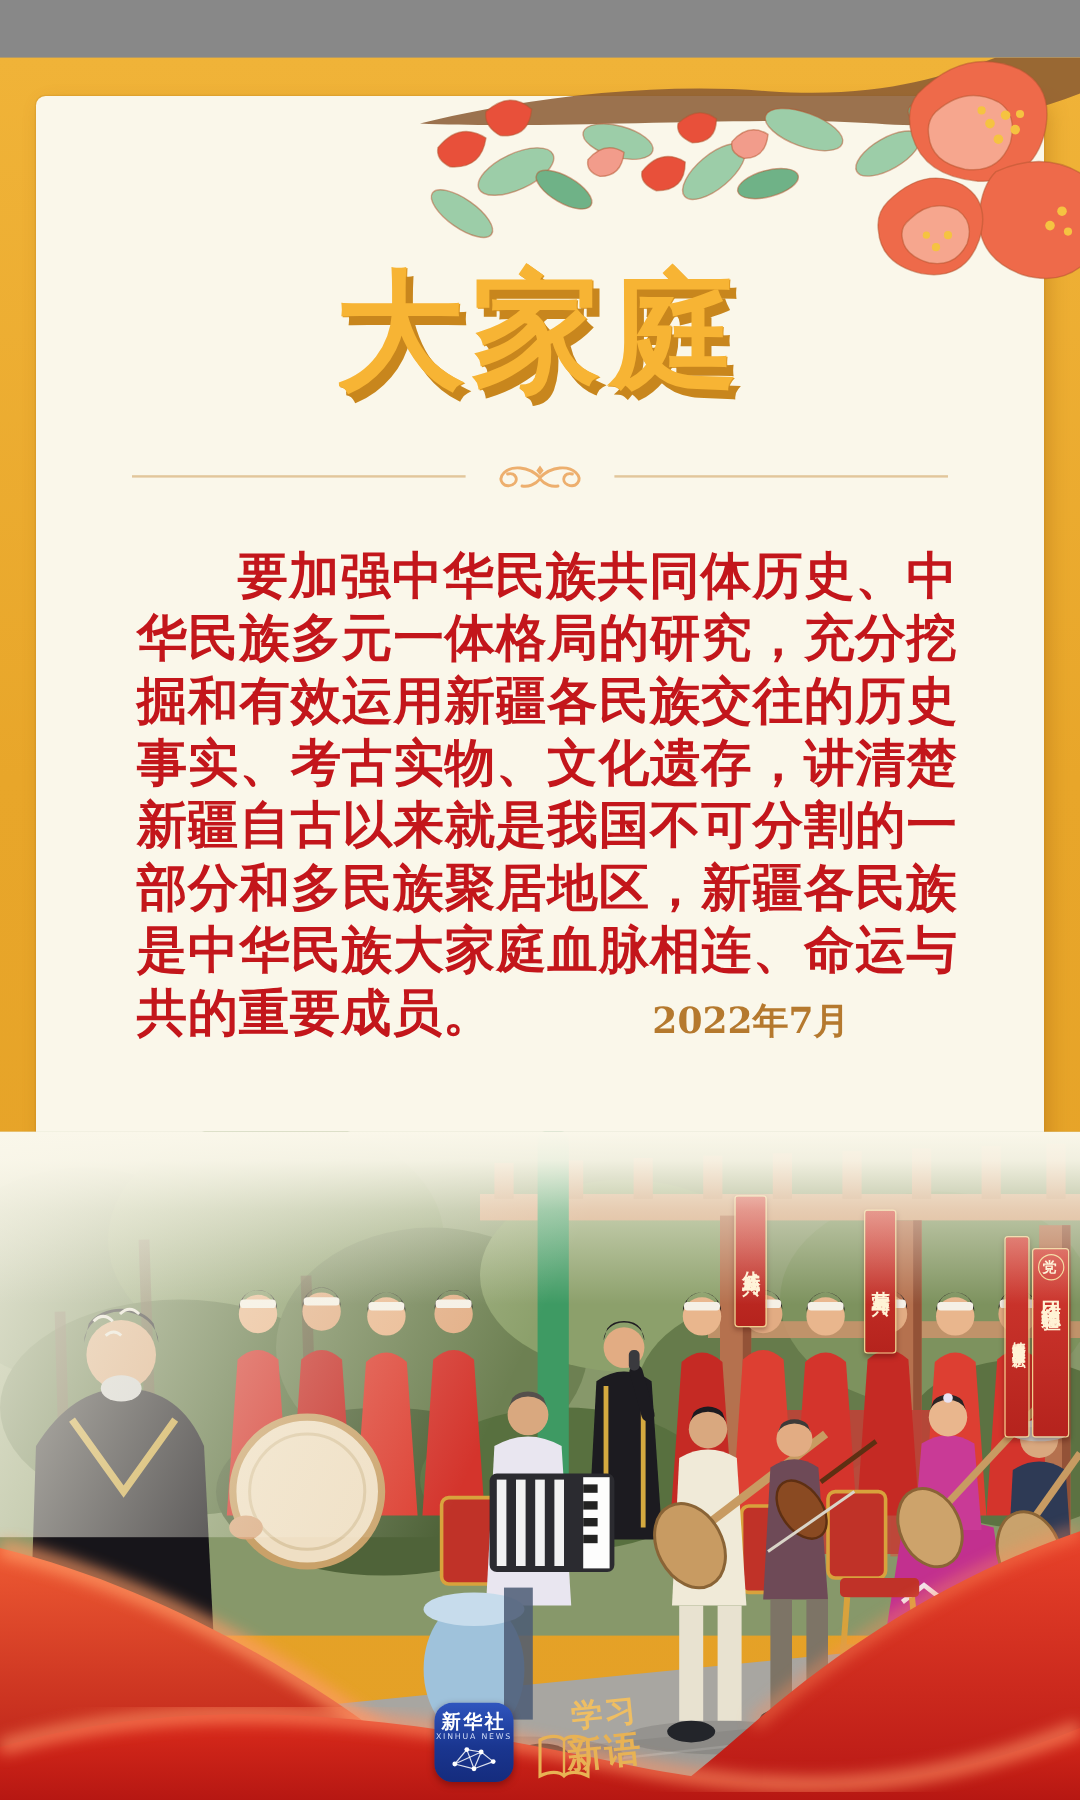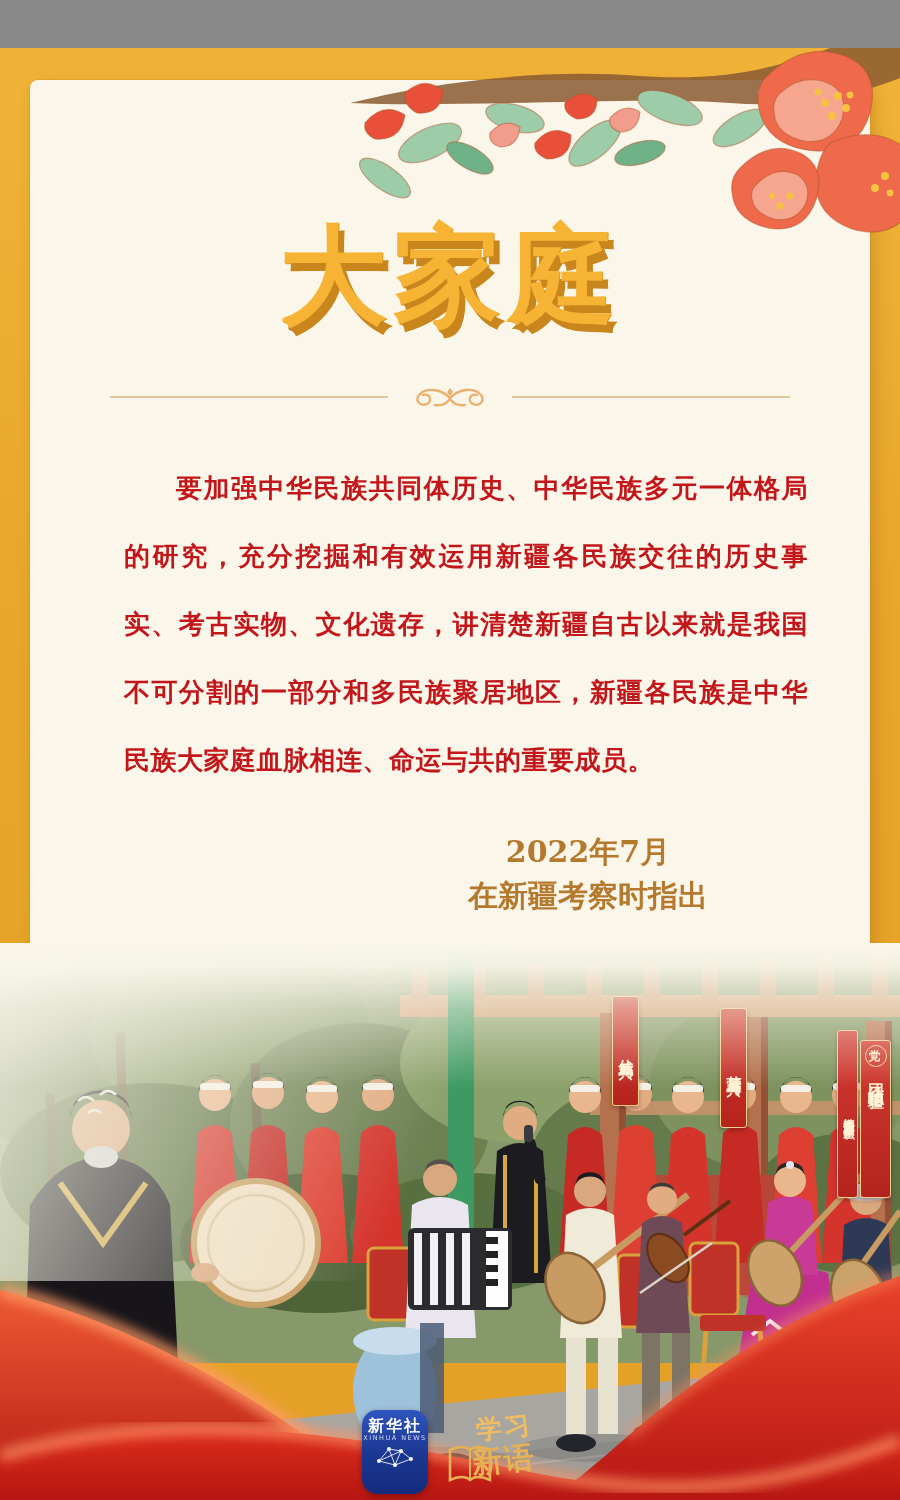--- a/index.html
+++ b/index.html
@@ -15,22 +15,22 @@
   
   .title{position:absolute;left:0;top:156px;width:100%;margin:0;text-align:center;
          font-size:108px;font-weight:900;color:#F7B434;letter-spacing:6px;
          text-shadow:6px 8px 0 #C8861D, 1px 1px 0 #E09A22;}
   
   .divider{position:absolute;left:110px;top:336px;width:680px;height:26px;
            display:flex;align-items:center;}
   .divider .line{flex:1;height:0;border-top:2px solid #E2C69B;}
   .divider .orn{width:96px;height:26px;margin:0 14px;flex:0 0 auto;}
   
-  .quote{position:absolute;left:124px;top:406px;width:684px;margin:0;
-         font-size:26px;line-height:68px;font-weight:700;color:#C3161B;
+  .quote{position:absolute;left:114px;top:406px;width:684px;margin:0;
+         font-size:42px;line-height:52px;font-weight:700;color:#C3161B;
          text-align:justify;text-indent:2em;letter-spacing:.5px;}
   
   .attribution{position:absolute;left:0;top:782px;width:840px;text-align:right;
                padding-right:132px;box-sizing:border-box;}
   .att-inner{display:inline-block;text-align:center;
              font-family:"DejaVu Serif",serif;color:#B5792E;
              font-size:30px;line-height:44px;font-weight:600;}
   
   .photo{position:absolute;left:0;top:895px;width:900px;height:615px;overflow:hidden;}
   .photo-fade{position:absolute;left:0;top:0;right:0;height:300px;pointer-events:none;
@@ -56,21 +56,21 @@
   .banner-4 .emblem{width:20px;height:20px;border:1.5px solid #F2D491;border-radius:50%;
             font-size:12px;line-height:20px;text-align:center;margin-bottom:4px;
             writing-mode:horizontal-tb;}
   .banner-4 .vtext{writing-mode:vertical-rl;text-orientation:upright;letter-spacing:3px;}
   
   .ribbon{position:absolute;left:0;top:1150px;pointer-events:none;}
   
   .footer{position:absolute;left:0;top:1366px;width:100%;display:flex;
           flex-direction:column;align-items:center;z-index:20;}
   .logo-row{display:flex;align-items:center;gap:18px;height:76px;}
-  .xh-icon{width:66px;height:84px;border-radius:15px;
+  .xh-icon{width:66px;height:66px;border-radius:15px;
            background:linear-gradient(180deg,#2F55BE 0%,#1A3690 55%,#152C7E 100%);
            display:flex;flex-direction:column;align-items:center;justify-content:flex-start;
            box-shadow:0 2px 6px rgba(60,0,0,.4);padding-top:7px;box-sizing:border-box;}
   .xh-name{color:#fff;font-size:16px;font-weight:700;letter-spacing:2px;line-height:17px;}
   .xh-sub{color:#D4DEF8;font-size:6.5px;letter-spacing:1.5px;line-height:9px;}
   .stamp{position:relative;width:92px;height:76px;}
   .stamp .s1{position:absolute;right:6px;top:-4px;font-size:26px;font-weight:900;
              color:#EFBE62;transform:rotate(-6deg);letter-spacing:2px;}
   .stamp .s2{position:absolute;right:2px;top:26px;font-size:30px;font-weight:900;
              color:#E8B254;transform:rotate(-6deg);letter-spacing:2px;}
@@ -155,21 +155,20 @@
       <path d="M48,4 l3,4 -3,4 -3,-4 Z" fill="#EDAF6E"></path>
     </svg>
     <span class="line"></span>
   </div>
 
   <p class="quote">要加强中华民族共同体历史、中华民族多元一体格局的研究，充分挖掘和有效运用新疆各民族交往的历史事实、考古实物、文化遗存，讲清楚新疆自古以来就是我国不可分割的一部分和多民族聚居地区，新疆各民族是中华民族大家庭血脉相连、命运与共的重要成员。</p>
 
   <div class="attribution">
     <div class="att-inner">
       <div>2022年7月</div>
-      <div>在新疆考察时指出</div>
     </div>
   </div>
 
   <div class="photo">
     <svg width="900" height="615" viewBox="0 0 900 615">
 
       <rect x="0" y="0" width="900" height="420" fill="#87986A"></rect>
       <g>
         <ellipse cx="70" cy="120" rx="120" ry="90" fill="#74885A"></ellipse>
         <ellipse cx="230" cy="90" rx="140" ry="100" fill="#7D925E"></ellipse>

